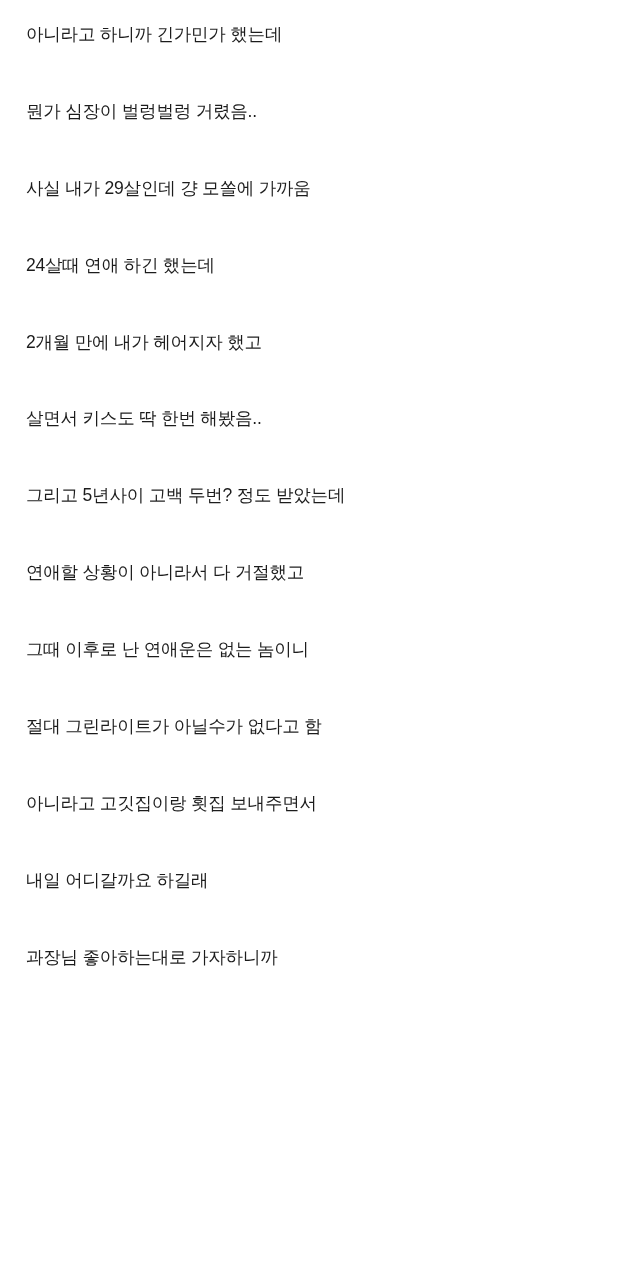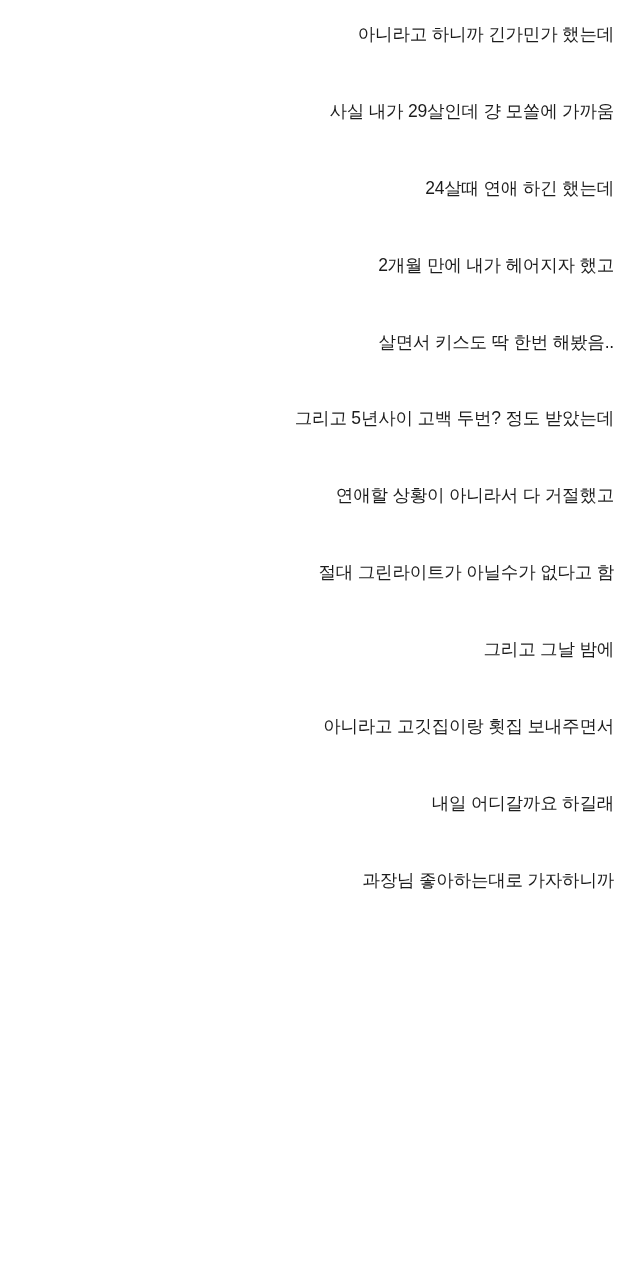--- a/index.html
+++ b/index.html
@@ -14,21 +14,20 @@
     color: #1a1a1a;
     overflow: hidden;
   }
   .page {
     width: 640px;
     height: 1280px;
     box-sizing: border-box;
     padding: 24px 26px 0 26px;
     background: #ffffff;
     position: relative;
-    text-align: right;
   }
   .story {
     display: block;
   }
   .line {
     font-size: 17.5px;
     line-height: 1.25;
     letter-spacing: -0.2px;
     color: #1c1c1c;
     margin: 0 0 55px 0;
@@ -38,25 +37,26 @@
   .line:last-child {
     margin-bottom: 4px;
   }
 </style>
 </head>
 <body>
 
 <div class="page">
   <div class="story">
     <p class="line">아니라고 하니까 긴가민가 했는데</p>
+    <p class="line">뭔가 심장이 벌렁벌렁 거렸음..</p>
     <p class="line">사실 내가 29살인데 걍 모쏠에 가까움</p>
     <p class="line">24살때 연애 하긴 했는데</p>
     <p class="line">2개월 만에 내가 헤어지자 했고</p>
     <p class="line">살면서 키스도 딱 한번 해봤음..</p>
     <p class="line">그리고 5년사이 고백 두번? 정도 받았는데</p>
     <p class="line">연애할 상황이 아니라서 다 거절했고</p>
+    <p class="line">그때 이후로 난 연애운은 없는 놈이니</p>
     <p class="line">절대 그린라이트가 아닐수가 없다고 함</p>
-    <p class="line">그리고 그날 밤에</p>
     <p class="line">아니라고 고깃집이랑 횟집 보내주면서</p>
     <p class="line">내일 어디갈까요 하길래</p>
     <p class="line">과장님 좋아하는대로 가자하니까</p>
   </div>
 </div>
 
 </body></html>

